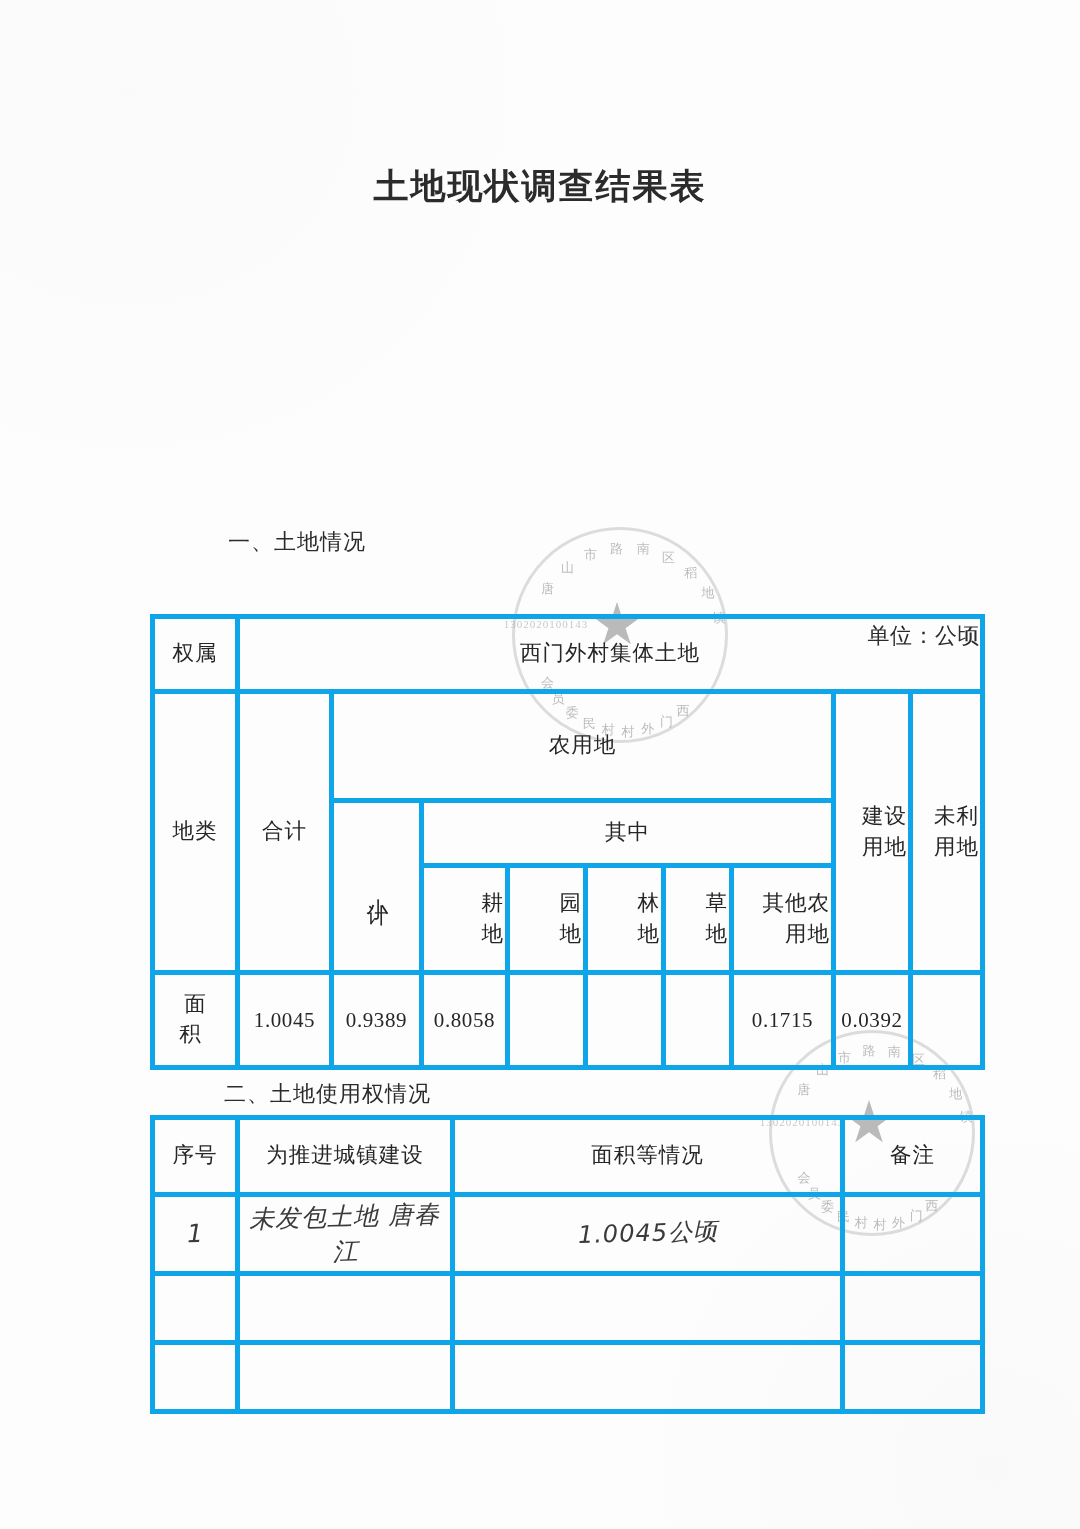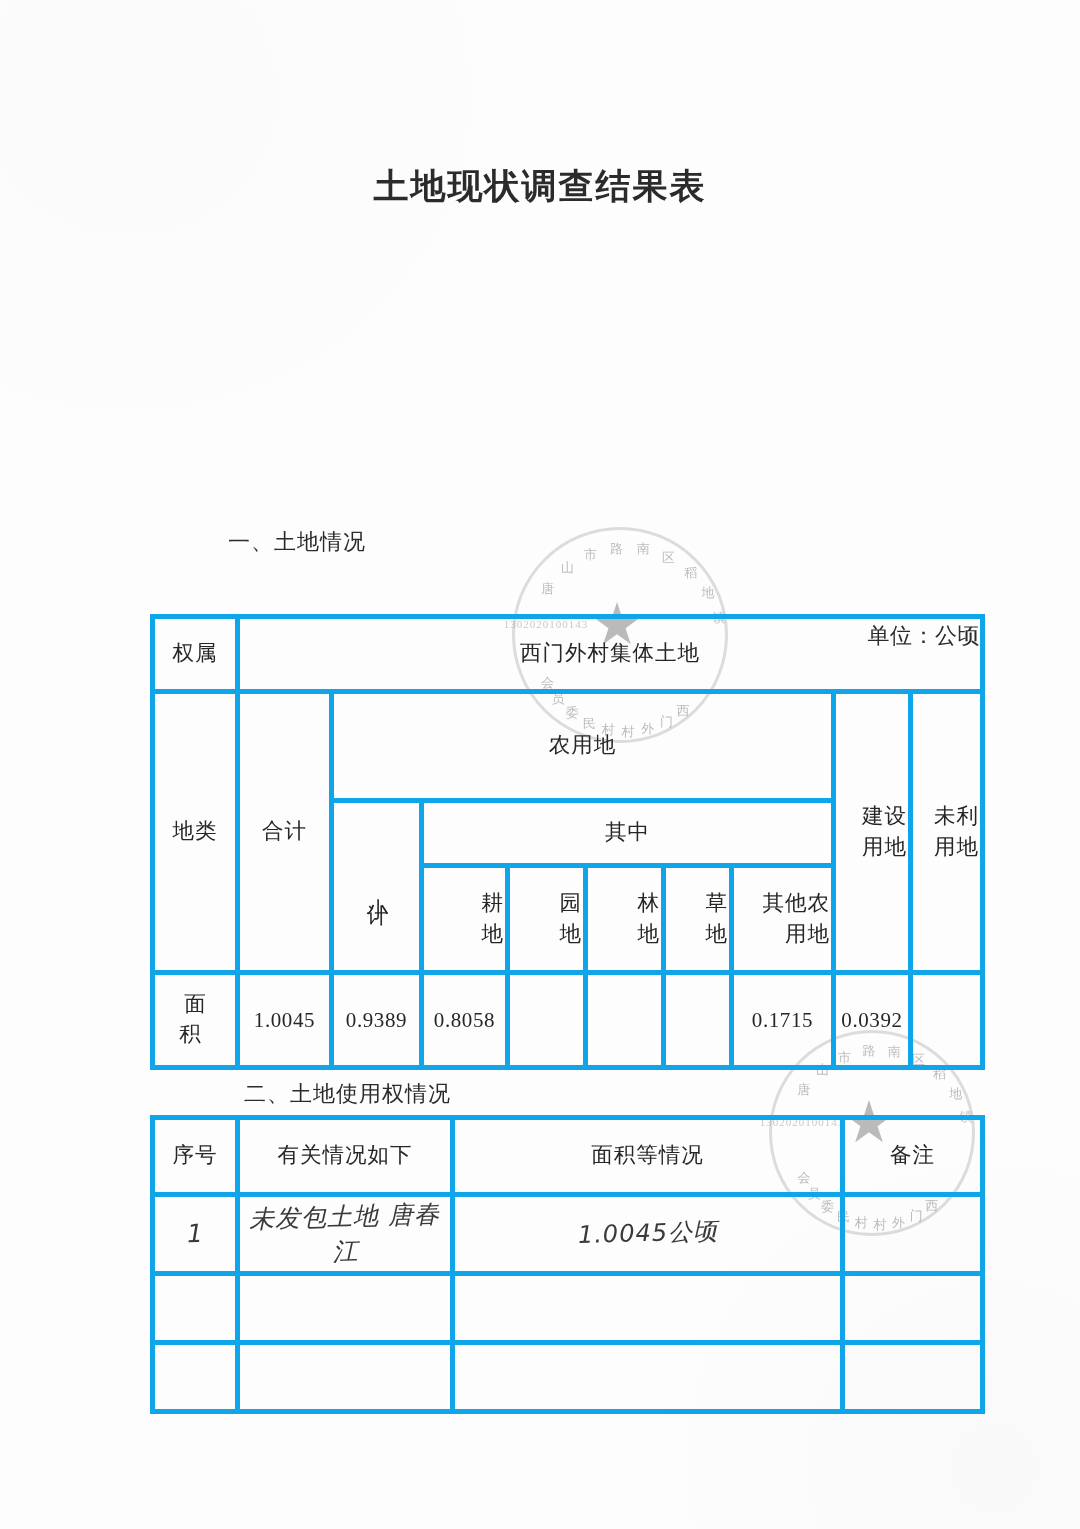--- a/index.html
+++ b/index.html
@@ -61,21 +61,21 @@
   }
 
   .section-heading {
     position: absolute;
     font-size: 22px;
     letter-spacing: 1px;
     color: #2b2b2b;
     font-family: "Liberation Serif", "DejaVu Serif", serif;
   }
   #sec1 { left: 228px; top: 527px; }
-  #sec2 { left: 244px; top: 1079px; }
+  #sec2 { left: 224px; top: 1079px; }
 
   .unit-label {
     position: absolute;
     right: 100px;
     top: 581px;
     font-size: 22px;
     color: #2b2b2b;
     letter-spacing: 0.5px;
     margin-top: 40px;
   }
@@ -332,21 +332,21 @@
   <table class="tbl" id="usage-table">
     <colgroup>
       <col style="width:85px">
       <col style="width:215px">
       <col style="width:390px">
       <col style="width:140px">
     </colgroup>
     <tbody>
         <tr>
       <td style="height:70px">序号</td>
-      <td>有关情况如下</td>
+      <td>为推进城镇建设</td>
       <td>面积等情况</td>
       <td>备注</td>
     </tr>
     <tr>
       <td style="height:72px">
         <span class="hand">1</span>
       </td>
       <td>
         <span class="hand">未发包土地 唐春江</span>
       </td>

